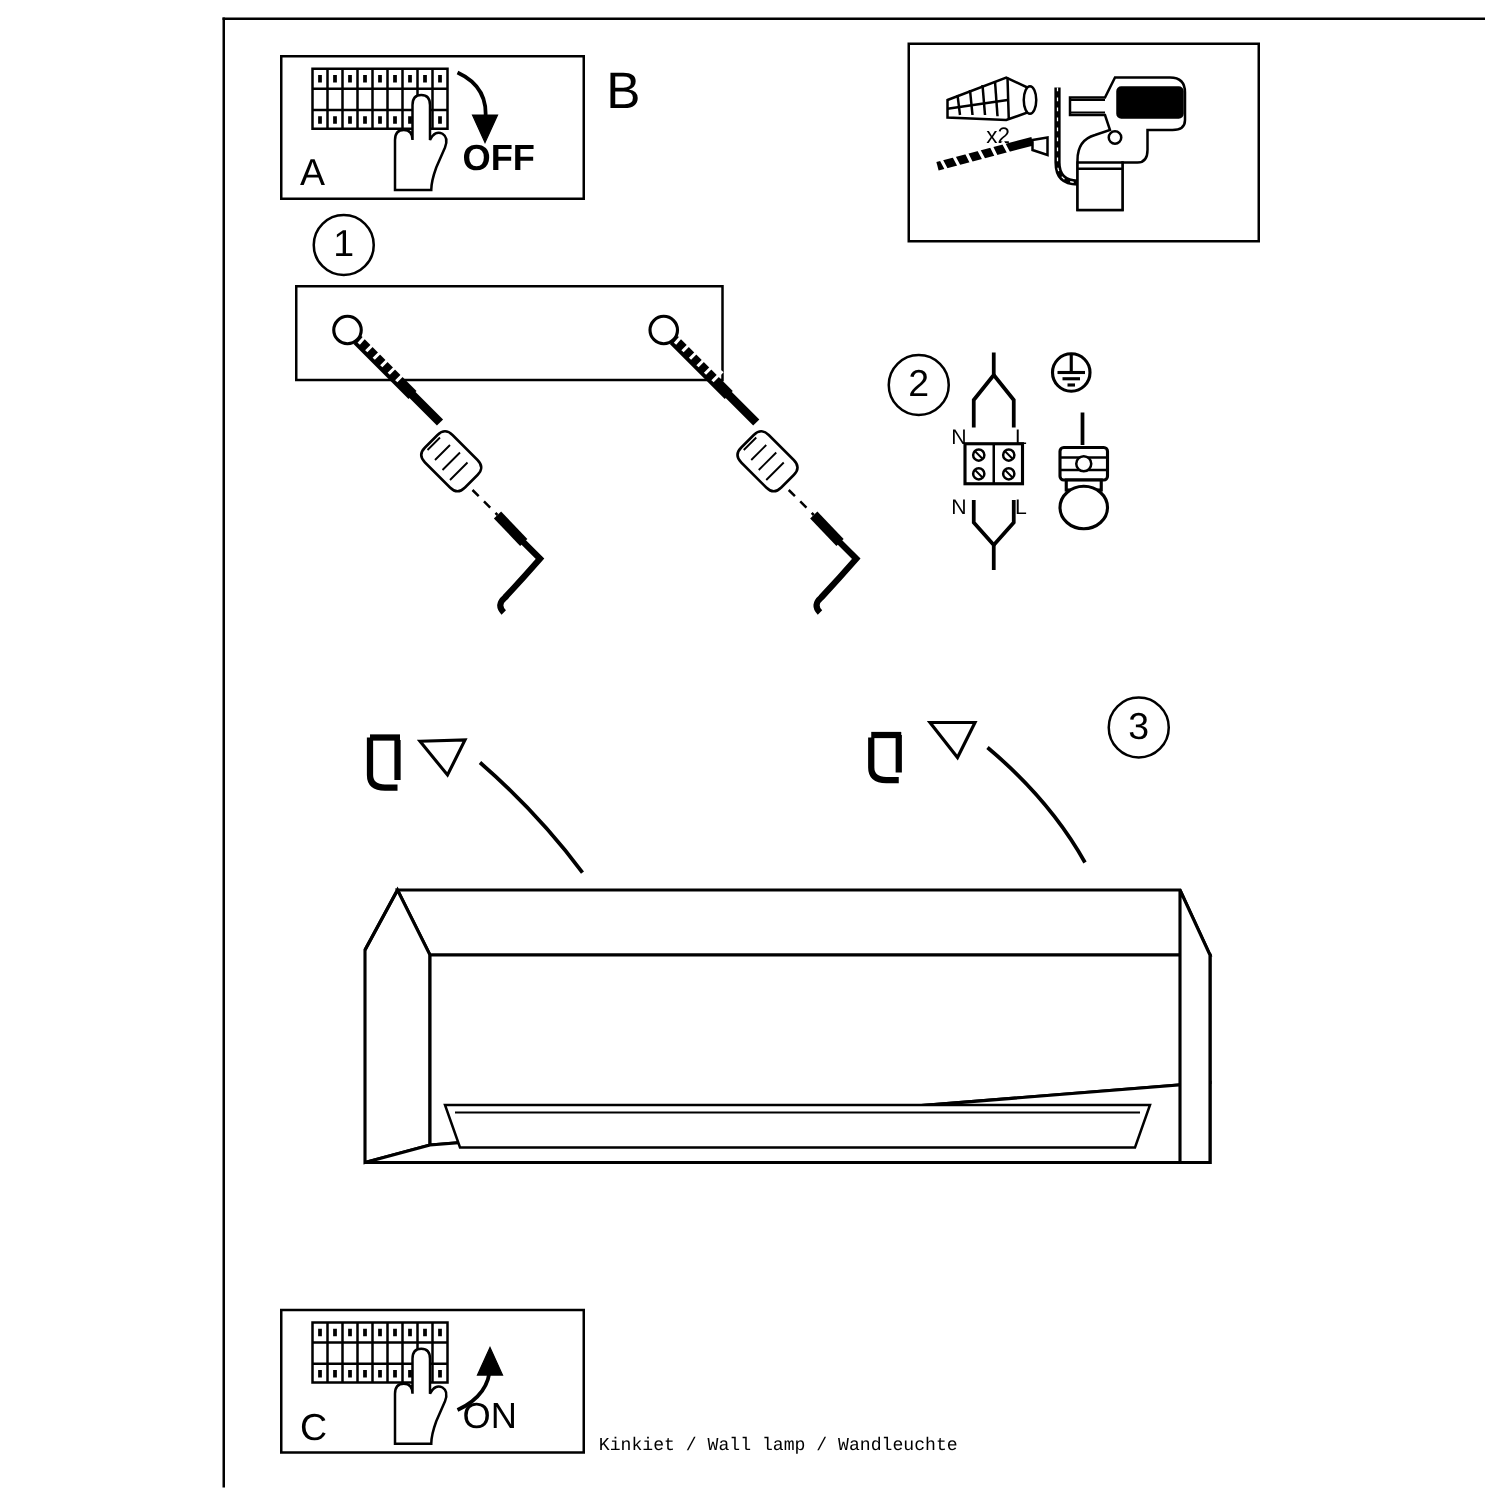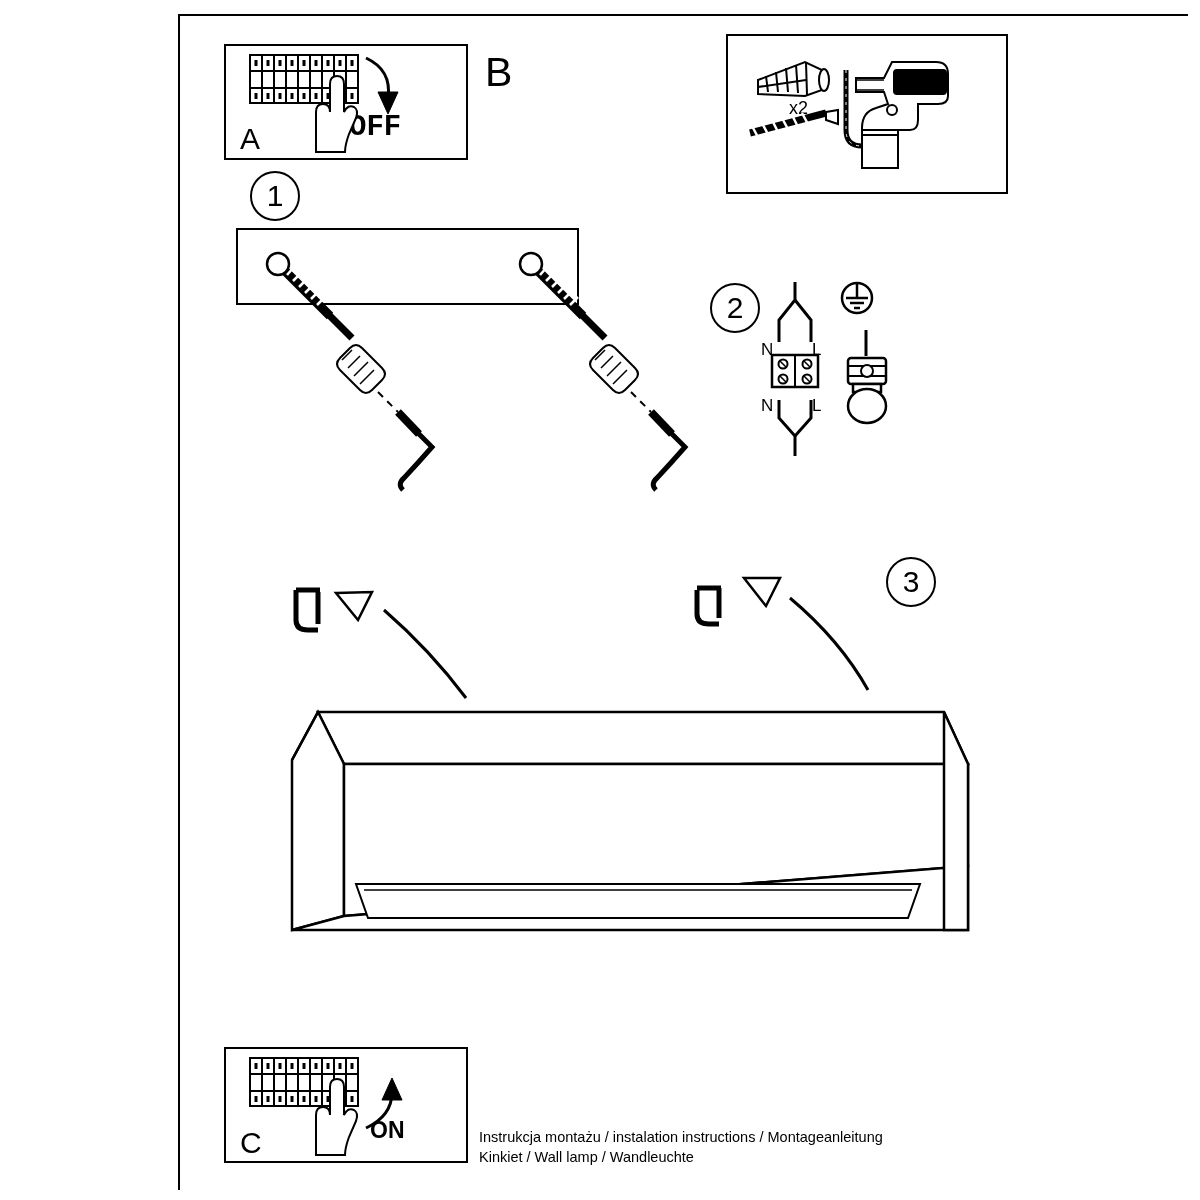--- a/index.html
+++ b/index.html
@@ -71,44 +71,43 @@
 </style>
 </head>
 <body>
 
 <div id="sheet">
 
   <div class="page-frame"></div>
 
   <div class="box" style="left:224px; top:44px; width:244px; height:116px;"></div>
   <div class="lbl" style="left:240px; top:124px; font-size:30px;">A</div>
-  <div class="lbl" style="left:349px; top:113px; font-size:29px; font-weight:bold;font-family:Liberation Mono, monospace;">OFF</div>
+  <div class="lbl" style="left:370px; top:113px; font-size:29px; font-weight:bold;">OFF</div>
 
   <div class="lbl" style="left:485px; top:52px; font-size:41px;">B</div>
 
   <div class="box" style="left:726px; top:34px; width:282px; height:160px;"></div>
   <div class="lbl" style="left:789px; top:99px; font-size:18px;">x2</div>
 
   <div class="circle-num" style="left:250px; top:171px; width:50px; height:50px;">1</div>
   <div class="circle-num" style="left:710px; top:283px; width:50px; height:50px;">2</div>
   <div class="circle-num" style="left:886px; top:557px; width:50px; height:50px;">3</div>
 
   <div class="box" style="left:236px; top:228px; width:343px; height:77px;"></div>
 
   <div class="lbl" style="left:761px; top:341px; font-size:17px;">N</div>
   <div class="lbl" style="left:812px; top:341px; font-size:17px;">L</div>
   <div class="lbl" style="left:761px; top:397px; font-size:17px;">N</div>
   <div class="lbl" style="left:812px; top:397px; font-size:17px;">L</div>
 
   <div class="box" style="left:224px; top:1047px; width:244px; height:116px;"></div>
   <div class="lbl" style="left:240px; top:1128px; font-size:30px;">C</div>
-  <div class="lbl" style="left:370px; top:1119px; font-size:23px; font-weight:bold;">ON</div>
-
-  <div class="footer-text" style="left:479px; top:1126px;">Instrukcja montażu / instalation instructions / Montageanleitung</div>
-  <div class="footer-text" style="left:479px; top:1146px;">Kinkiet / Wall lamp / Wandleuchte</div>
+  <div class="lbl" style="left:370px; top:1119px; font-size:29px; font-weight:normal;">ON</div>
+
+  <div class="footer-text" style="left:479px; top:1146px;font-family:Liberation Mono, monospace;">Kinkiet / Wall lamp / Wandleuchte</div>
 
   <svg class="svg-layer" viewBox="0 0 1200 1200" xmlns="http://www.w3.org/2000/svg">
     <g fill="none" stroke="#000" stroke-width="2">
 
       <g>
         <rect x="250" y="55" width="108" height="48" fill="#fff" stroke="#000" stroke-width="2"></rect>
         <line x1="250" y1="71" x2="358" y2="71"></line>
         <line x1="250" y1="88" x2="358" y2="88"></line>
 
         <line x1="262" y1="55" x2="262" y2="71"></line>

